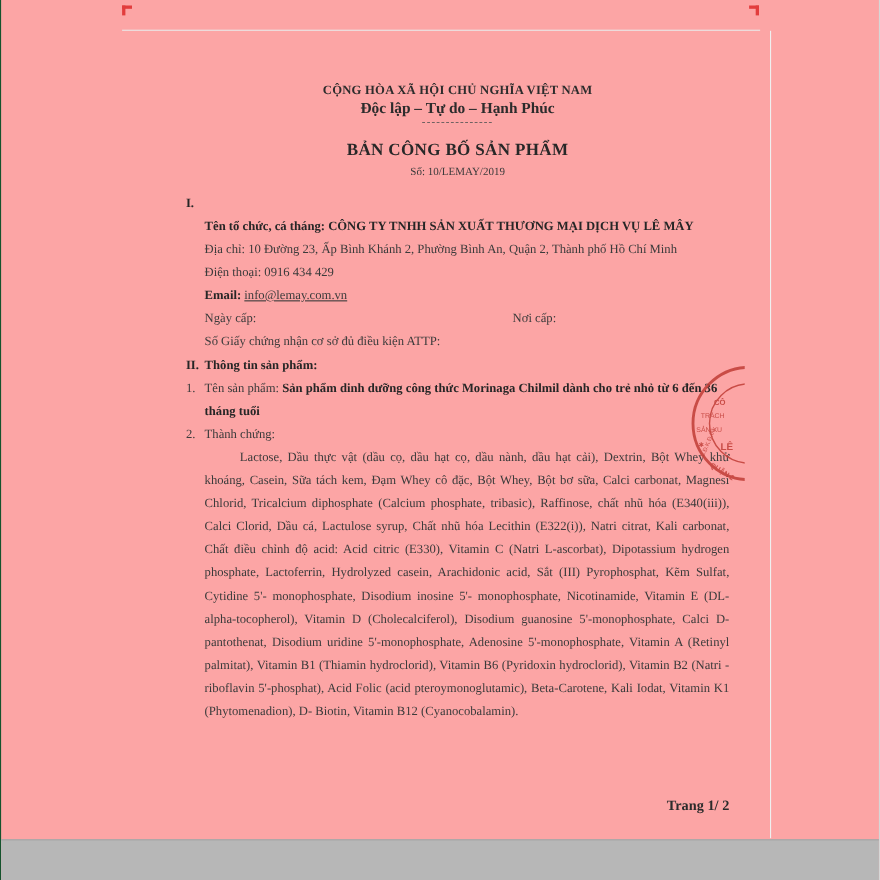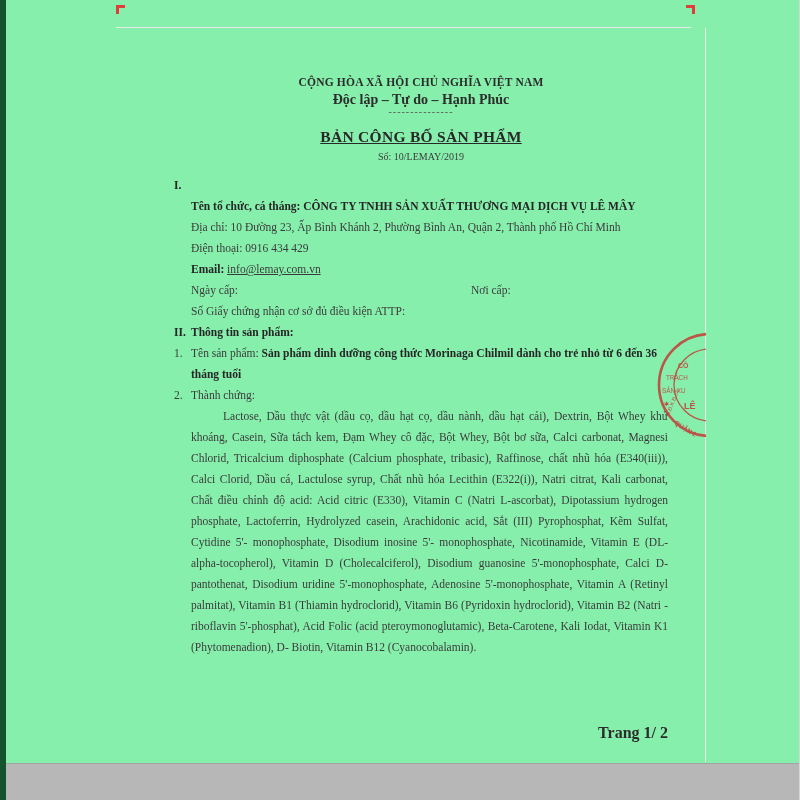--- a/index.html
+++ b/index.html
@@ -6,60 +6,60 @@
   html,body { width:800px; height:800px; }
   body {
     background:#ffffff;
     font-family:"Liberation Serif", serif;
     color:#3b3b3b;
     position:relative;
     overflow:hidden;
   }
   .scan {
     position:absolute; inset:0;
-    background:#86efac;
-    border-left:6px solid #14532d;
+    background:#fca5a5;
+    border-left:1px solid #14532d;
     border-right:1px solid #d6d6d6;
   }
   .scan-top-edge { position:absolute; top:27px; left:110px; right:108px; height:1px; background:#e9e9e9; }
   .paper-edge-right { position:absolute; top:28px; bottom:38px; left:699px; width:1px; background:#efefef; }
   .bottom-band { position:absolute; left:0; right:0; bottom:0; height:37px; background:#b7b7b7; border-top:1px solid #a3a3a3; }
 
   .cropmark { position:absolute; width:9px; height:9px; }
   .cropmark.tl { top:5px; left:110px; border-left:3px solid #e23d3d; border-top:3px solid #e23d3d; }
   .cropmark.tr { top:5px; left:680px; border-right:3px solid #e23d3d; border-top:3px solid #e23d3d; }
 
   .doc {
     position:absolute; left:168px; top:74px; width:494px;
     font-size:11.5px; line-height:21px; color:#3b3b3b;
   }
   .center { text-align:center; }
   .b { font-weight:bold; color:#262626; }
   .u { text-decoration:underline; }
   .country { font-size:11.5px; font-weight:bold; color:#2c2c2c; letter-spacing:0.2px; line-height:16px; }
   .motto   { font-size:14px; font-weight:bold; color:#2c2c2c; line-height:16px; margin-top:2px; }
   .divider { font-size:10px; line-height:8px; letter-spacing:1px; color:#555; }
-  .title   { font-size:15.5px; font-weight:bold; color:#282828; letter-spacing:0.3px; margin-top:11px; line-height:20px;text-decoration:underline; }
+  .title   { font-size:15.5px; font-weight:bold; color:#282828; letter-spacing:0.3px; margin-top:11px; line-height:20px; }
   .docnum  { font-size:10px; line-height:16px; margin-top:2px; }
 
   .mt { margin-top:10px; }
   .row { display:flex; }
   .row .num { flex:0 0 17px; }
   .indent { padding-left:17px; }
   .twocol .col1 { display:inline-block; width:280px; }
   .ingredients { padding-left:17px; text-align:justify; text-indent:32px; }
 
   .footer {
     position:absolute; left:168px; width:494px; top:724px;
-    text-align:right; font-weight:bold; font-size:16px; color:#2c2c2c;
+    text-align:right; font-weight:bold; font-size:13px; color:#2c2c2c;
     font-family:"Liberation Serif", serif;
   }
 
   .stamp {
-    position:absolute; left:648px; top:330px; width:52px; height:108px;
+    position:absolute; left:624px; top:330px; width:52px; height:108px;
     overflow:hidden; opacity:0.88;
   }
   .stamp svg { position:absolute; left:0; top:0; }
   .stamp text { font-family:"Liberation Sans", sans-serif; fill:#c2403a; }
 </style>
 </head>
 <body>
 
 <div class="scan">
 

